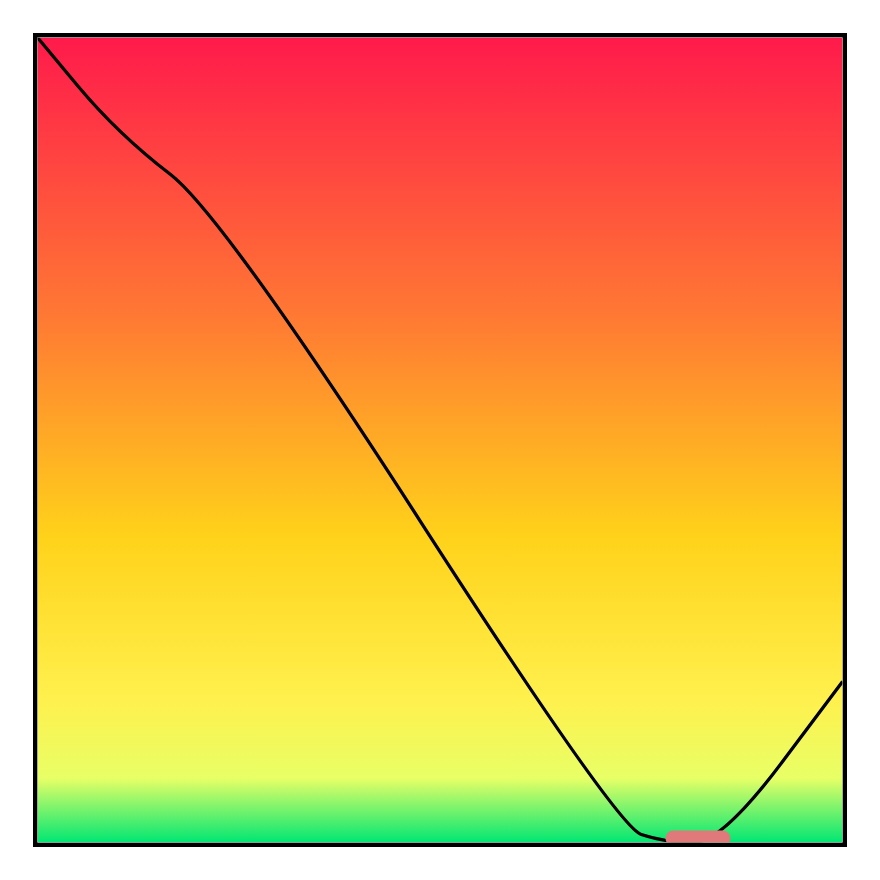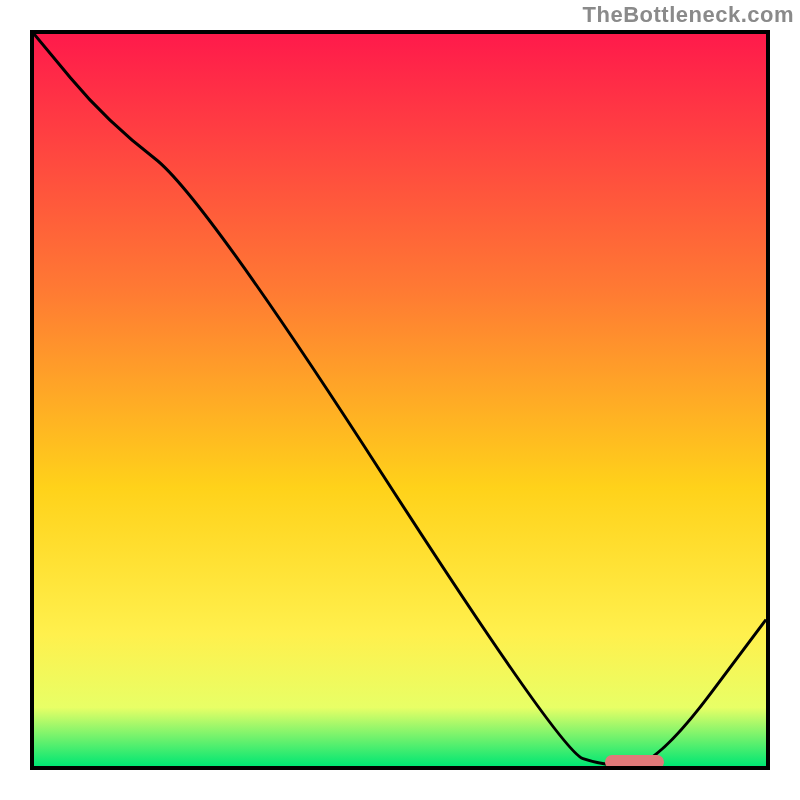--- a/index.html
+++ b/index.html
@@ -49,21 +49,20 @@
     position: absolute;
     height: 14px;
     border-radius: 7px;
   }
 </style>
 </head>
 <body>
 
 <div class="stage">
 
-  <div class="watermark">TheBottleneck.com</div>
 
   <div class="plot-frame">
 
     <svg class="gradient-bg" viewBox="0 0 100 100" preserveAspectRatio="none">
       <defs>
         <linearGradient id="bg-grad" x1="0" y1="0" x2="0" y2="1">
 
         <stop offset="0%" stop-color="#ff1a4b"></stop>
             <stop offset="35%" stop-color="#ff7a33"></stop>
             <stop offset="62%" stop-color="#ffd21a"></stop>

